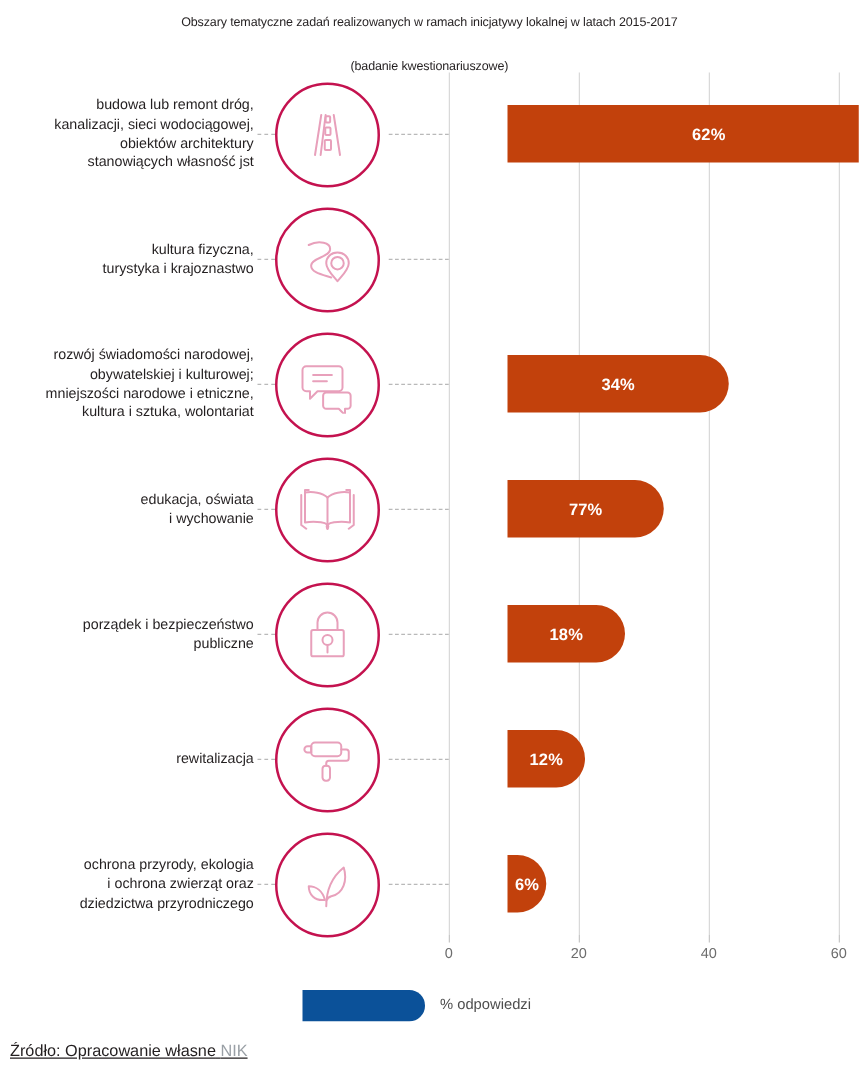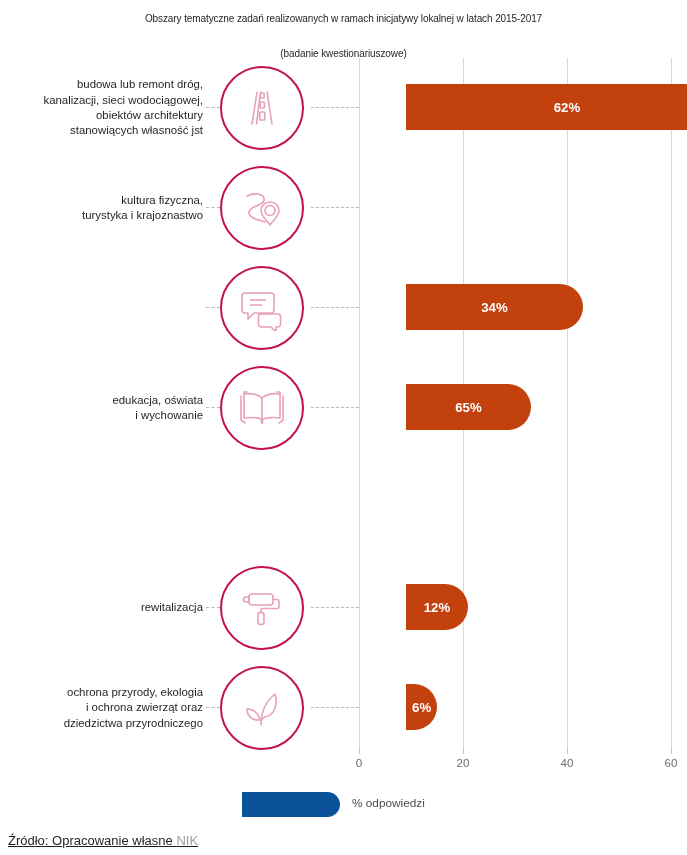--- a/index.html
+++ b/index.html
@@ -238,20 +238,26 @@
       <div class="leader-right"></div>
       <div class="icon-circle">
         <svg width="50" height="48" viewBox="0 0 50 48">
           <path d="M10 12 C18 8, 28 10, 27 16 C26 22, 13 22, 12 28 C11 34, 22 36, 28 38" stroke="#e8a0bb" fill="none" stroke-width="1.6" stroke-linecap="round" stroke-linejoin="round"></path>
           <path d="M33 18 C38.5 18, 42 22, 42 26.5 C42 32, 35 38, 33 41 C31 38, 24 32, 24 26.5 C24 22, 27.5 18, 33 18 Z" stroke="#e8a0bb" fill="none" stroke-width="1.6" stroke-linecap="round" stroke-linejoin="round"></path>
           <circle cx="33" cy="26.5" r="5" stroke="#e8a0bb" fill="none" stroke-width="1.6" stroke-linecap="round" stroke-linejoin="round"></circle>
         </svg>
       </div>
     </div>
     <div class="cat-row" style="top: 200px;">
+      <div class="cat-label">
+        <span>rozwój świadomości narodowej,</span>
+        <span>obywatelskiej i kulturowej;</span>
+        <span>mniejszości narodowe i etniczne,</span>
+        <span>kultura i sztuka, wolontariat</span>
+      </div>
       <div class="leader-left"></div>
       <div class="leader-right"></div>
       <div class="icon-circle">
         <svg width="50" height="46" viewBox="0 0 50 46">
           <path d="M8 8 h26 a3 3 0 0 1 3 3 v14 a3 3 0 0 1 -3 3 h-17 l-6 6 v-6 h-3 a3 3 0 0 1 -3 -3 v-14 a3 3 0 0 1 3 -3 Z" stroke="#e8a0bb" fill="none" stroke-width="1.6" stroke-linecap="round" stroke-linejoin="round"></path>
           <path d="M13.5 15 h15" stroke="#e8a0bb" fill="none" stroke-width="1.6" stroke-linecap="round" stroke-linejoin="round"></path>
           <path d="M13.5 20 h11" stroke="#e8a0bb" fill="none" stroke-width="1.6" stroke-linecap="round" stroke-linejoin="round"></path>
           <path d="M24 29 h17 a2.5 2.5 0 0 1 2.5 2.5 v8 a2.5 2.5 0 0 1 -2.5 2.5 h-2 v5 l-5 -5 h-10 a2.5 2.5 0 0 1 -2.5 -2.5 v-8 a2.5 2.5 0 0 1 2.5 -2.5 Z" stroke="#e8a0bb" fill="none" stroke-width="1.6" stroke-linecap="round" stroke-linejoin="round"></path>
         </svg>
       </div>
@@ -271,21 +277,40 @@
           <path d="M26 12 C22 8, 14 7, 8 8 v24 c6 -1, 22 -1, 18 5" stroke="#e8a0bb" fill="none" stroke-width="1.6" stroke-linecap="round" stroke-linejoin="round"></path>
           <path d="M26 12 C30 8, 38 7, 44 8 v24 c-6 -1, -22 -1, -18 5" stroke="#e8a0bb" fill="none" stroke-width="1.6" stroke-linecap="round" stroke-linejoin="round"></path>
           <path d="M26 12 v25" stroke="#e8a0bb" fill="none" stroke-width="1.6" stroke-linecap="round" stroke-linejoin="round"></path>
           <path d="M8 8 v-2 h3" stroke="#e8a0bb" fill="none" stroke-width="1.6" stroke-linecap="round" stroke-linejoin="round"></path>
           <path d="M44 8 v-2 h-3" stroke="#e8a0bb" fill="none" stroke-width="1.6" stroke-linecap="round" stroke-linejoin="round"></path>
           <path d="M5 10 v24 l4 3" stroke="#e8a0bb" fill="none" stroke-width="1.6" stroke-linecap="round" stroke-linejoin="round"></path>
           <path d="M47 10 v24 l-4 3" stroke="#e8a0bb" fill="none" stroke-width="1.6" stroke-linecap="round" stroke-linejoin="round"></path>
         </svg>
       </div>
       <div class="bar" style="width: 125px;">
-        <span class="bar-value">65%</span>
+        <span class="bar-value">77%</span>
+      </div>
+    </div>
+    <div class="cat-row" style="top: 400px;">
+      <div class="cat-label">
+        <span>porządek i bezpieczeństwo</span>
+        <span>publiczne</span>
+      </div>
+      <div class="leader-left"></div>
+      <div class="leader-right"></div>
+      <div class="icon-circle">
+        <svg width="44" height="48" viewBox="0 0 44 48">
+          <rect x="9" y="20" width="26" height="21" rx="1.5" stroke="#e8a0bb" fill="none" stroke-width="1.6" stroke-linecap="round" stroke-linejoin="round"></rect>
+          <path d="M14 20 v-6 a8 8 0 0 1 16 0 v6" stroke="#e8a0bb" fill="none" stroke-width="1.6" stroke-linecap="round" stroke-linejoin="round"></path>
+          <circle cx="22" cy="28" r="4" stroke="#e8a0bb" fill="none" stroke-width="1.6" stroke-linecap="round" stroke-linejoin="round"></circle>
+          <path d="M22 32 v6" stroke="#e8a0bb" fill="none" stroke-width="1.6" stroke-linecap="round" stroke-linejoin="round"></path>
+        </svg>
+      </div>
+      <div class="bar" style="width: 94px;">
+        <span class="bar-value">18%</span>
       </div>
     </div>
     <div class="cat-row" style="top: 500px;">
       <div class="cat-label">
         <span>rewitalizacja</span>
       </div>
       <div class="leader-left"></div>
       <div class="leader-right"></div>
       <div class="icon-circle">
         <svg width="48" height="48" viewBox="0 0 48 48">

